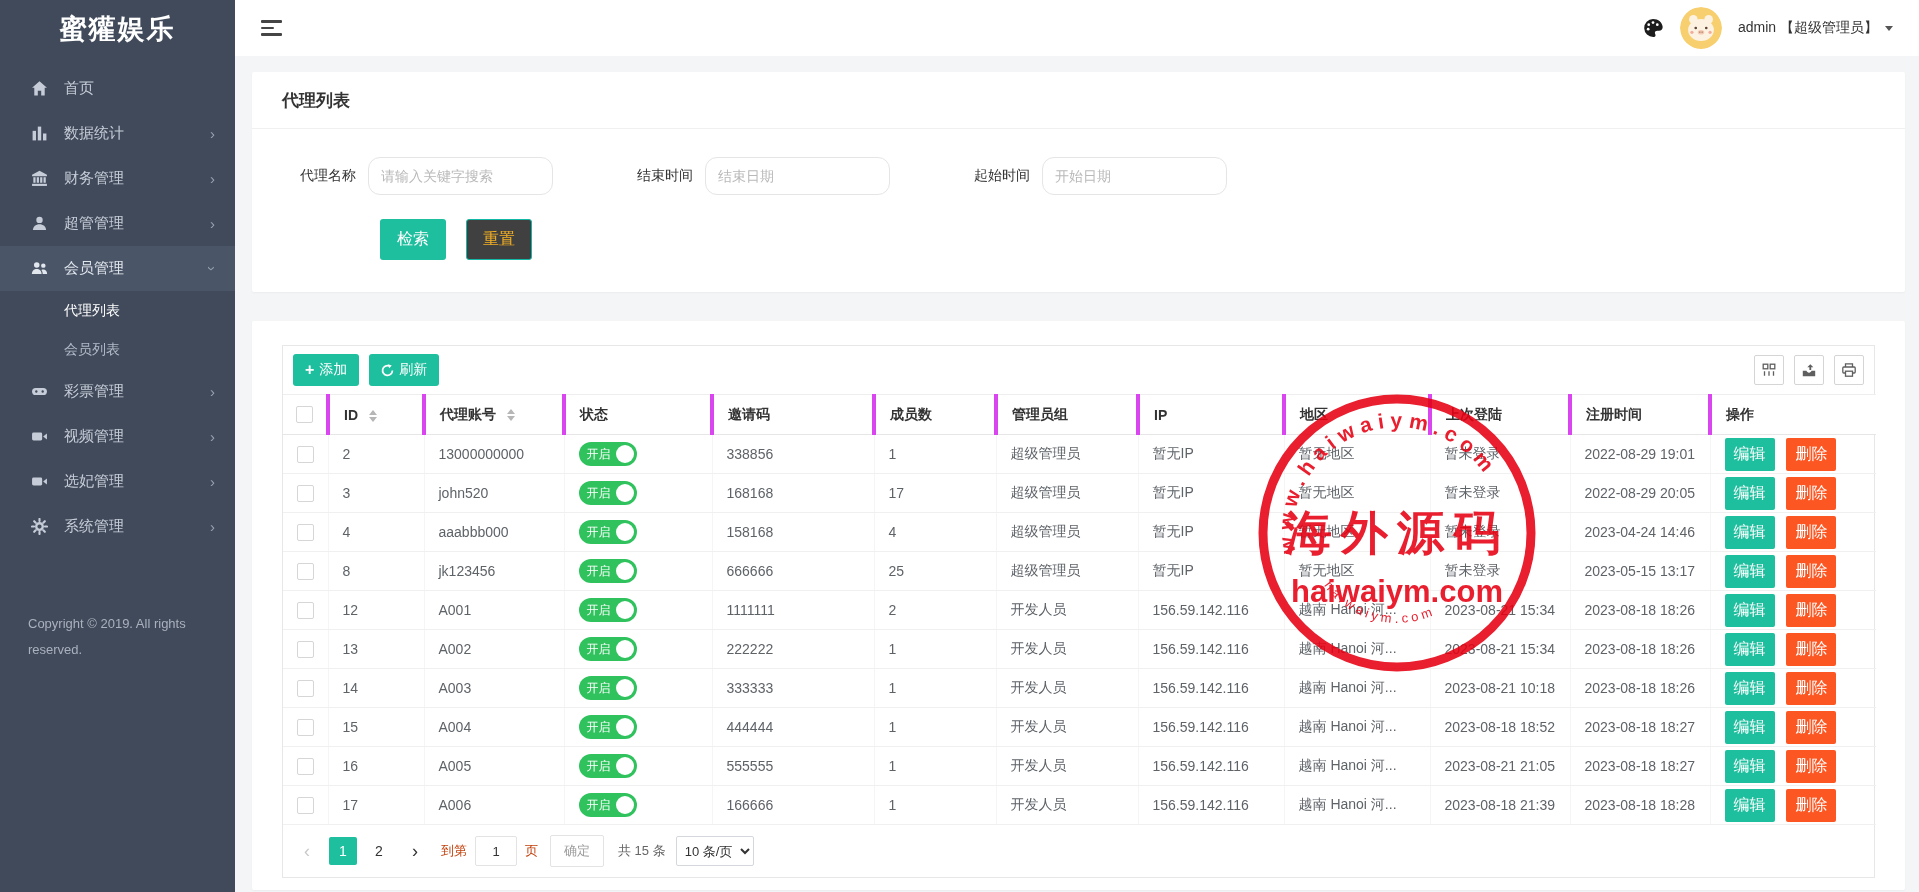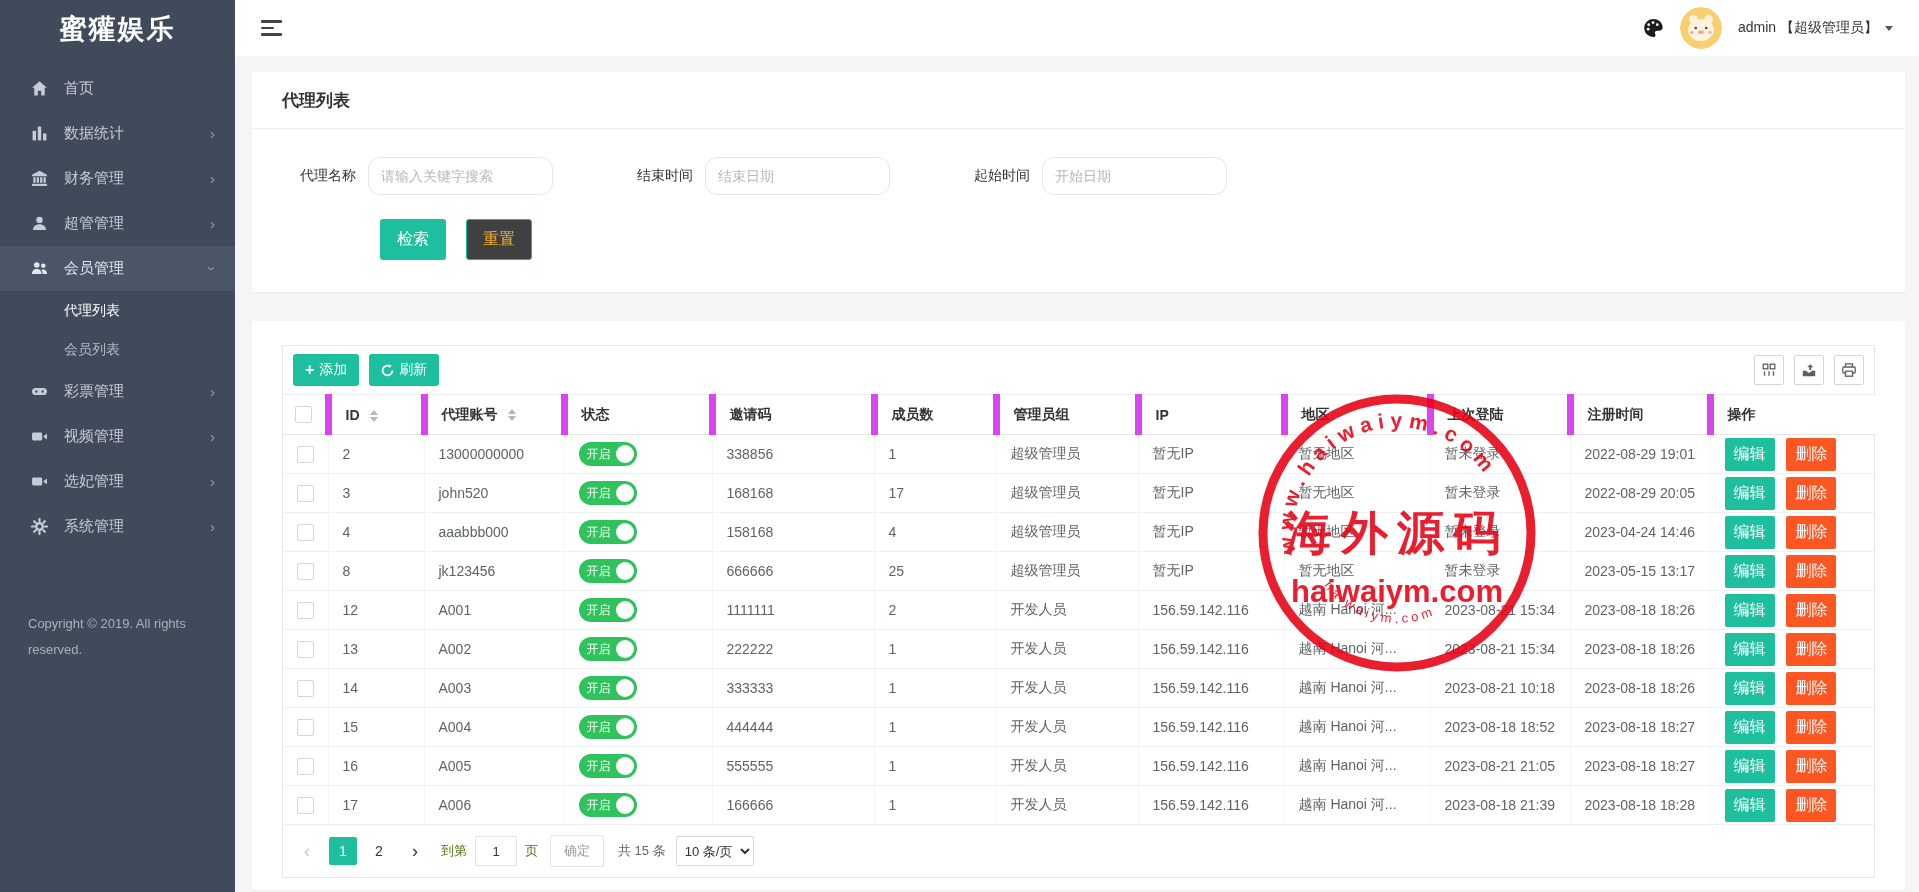--- a/index.html
+++ b/index.html
@@ -51,41 +51,41 @@
   
   .card2 { margin-top:29px; padding:24px 30px 12px; }
   .table-widget { border:1px solid #e7e7e7; }
   .toolbar { display:flex; align-items:center; padding:8px 10px; }
   .btn-teal { background:#1ebf9e; color:#fff; padding:7px 12px; display:inline-flex; align-items:center; gap:5px; font-size:14px; }
   .toolbar .btn-teal { margin-right:10px; }
   .toolbar-right { margin-left:auto; display:flex; gap:10px; }
   .icon-btn { width:30px; height:30px; border:1px solid #d5d5d5; border-radius:2px; background:#fff; color:#5f5f5f; display:flex; align-items:center; justify-content:center; cursor:pointer; }
   .icon-btn svg { width:16px; height:16px; }
   table { width:100%; border-collapse:collapse; table-layout:fixed; font-size:14px; color:#5e6368; }
-  th { height:40px; font-weight:bold; color:#333; text-align:left; padding:0 14px; border-top:1px solid #eee; border-bottom:1px solid #e6e6e6; border-right:7px solid #d946ef; background:#fff; }
+  th { height:40px; font-weight:bold; color:#333; text-align:left; padding:0 14px; border-top:1px solid #eee; border-bottom:1px solid #e6e6e6; border-right:4px solid #d946ef; background:#fff; }
   th:last-child { border-right:none; }
   td { height:39px; padding:0 14px; border-bottom:1px solid #f0f0f0; border-right:1px solid #f5f5f5; white-space:nowrap; overflow:hidden; text-overflow:ellipsis; }
   td:last-child { border-right:none; }
   .c-check { text-align:center; padding:0; }
   .checkbox { display:inline-block; width:17px; height:17px; border:1px solid #d6d6d6; border-radius:2px; background:#fff; vertical-align:middle; cursor:pointer; }
   .sort { display:inline-flex; flex-direction:column; margin-left:7px; vertical-align:middle; gap:2px; }
   .sort .up { width:0;height:0;border-left:4px solid transparent;border-right:4px solid transparent;border-bottom:5px solid #b6b6b6; }
   .sort .dn { width:0;height:0;border-left:4px solid transparent;border-right:4px solid transparent;border-top:5px solid #b6b6b6; }
   .switch { position:relative; display:inline-flex; align-items:center; width:58px; height:24px; border-radius:12px; background:#2fc25d; color:#fff; font-size:12px; padding-left:8px; cursor:pointer; }
   .switch .knob { position:absolute; right:3px; top:3px; width:18px; height:18px; border-radius:50%; background:#fff; }
   .btn-mini { border:none; border-radius:2px; color:#fff; font-size:16px; padding:6px 9px; cursor:pointer; font-family:Liberation Mono, monospace; }
   .btn-mini.edit { background:#1ebf9e; margin-right:8px; }
   .btn-mini.del { background:#fc5622; }
   
   .pager { display:flex; align-items:center; padding:10px 10px; font-size:13px; color:#666; }
   .page-btn { min-width:28px; height:28px; line-height:28px; text-align:center; margin-right:8px; cursor:pointer; font-size:14px; color:#333; }
   .page-btn.prev { color:#c9c9c9; font-size:18px; }
   .page-btn.next { color:#333; font-size:18px; }
   .page-btn.active { background:#1ebf9e; color:#fff; border-radius:2px; }
-  .pg-text { margin:0 4px; color:#4d7c0f; }
+  .pg-text { margin:0 4px; color:#c2410c; }
   .goto-input { width:42px; height:30px; border:1px solid #e3e3e3; border-radius:2px; text-align:center; font-size:13px; color:#333; margin:0 4px; outline:none; font-family:inherit; }
   .confirm-btn { background:#fff; border:1px solid #e3e3e3; border-radius:2px; color:#9b9b9b; font-size:13px; padding:6px 13px; margin:0 8px; cursor:pointer; font-family:Liberation Sans, sans-serif; }
   .total { margin:0 10px 0 6px; color:#666; }
   .page-size { height:30px; border:1px solid #d4d8dd; border-radius:2px; font-size:13px; color:#333; padding:0 4px; outline:none; background:#fff; font-family:inherit; }
   
   .stamp { position:absolute; left:1247px; top:383px; width:300px; height:300px; z-index:40; pointer-events:none; opacity:.88; }
 </style>
 </head>
 <body>
 

